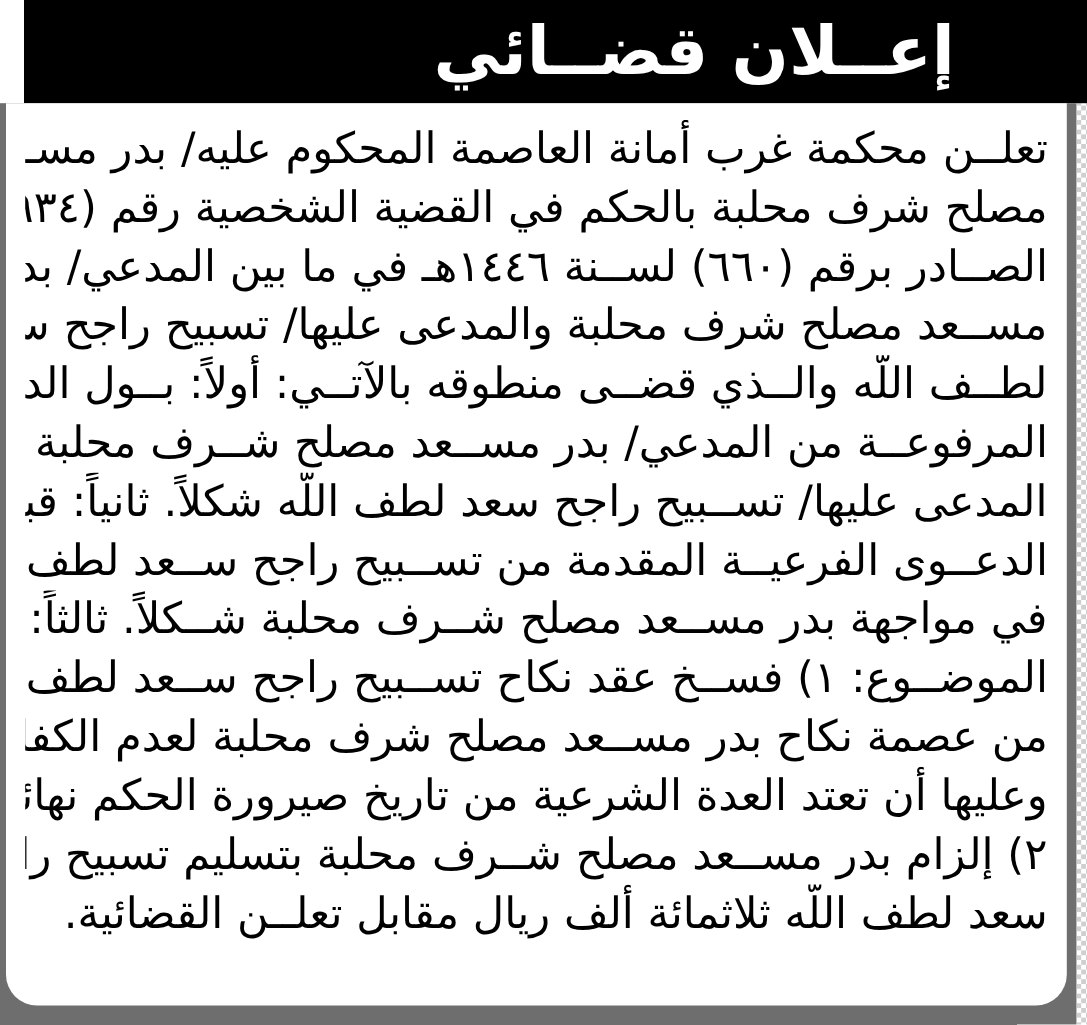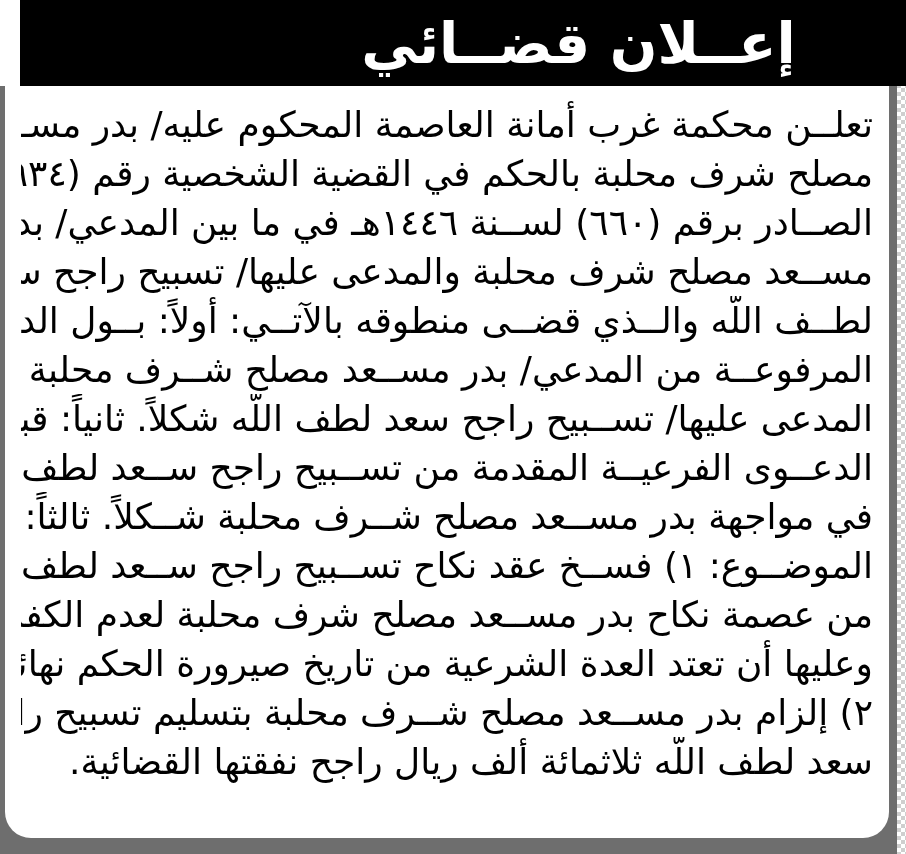--- a/index.html
+++ b/index.html
@@ -90,18 +90,18 @@
         <div class="line">مســعد مصلح شرف محلبة والمدعى عليها/ تسبيح راجح سعد</div>
         <div class="line">لطــف اللّه والــذي قضــى منطوقه بالآتــي: أولاً: بــول الدعوى</div>
         <div class="line">المرفوعــة من المدعي/ بدر مســعد مصلح شــرف محلبة ضد</div>
         <div class="line">المدعى عليها/ تســبيح راجح سعد لطف اللّه شكلاً. ثانياً: قبول</div>
         <div class="line">الدعــوى الفرعيــة المقدمة من تســبيح راجح ســعد لطف اللّه</div>
         <div class="line">في مواجهة بدر مســعد مصلح شــرف محلبة شــكلاً. ثالثاً: في</div>
         <div class="line">الموضــوع: ١) فســخ عقد نكاح تســبيح راجح ســعد لطف اللّه</div>
         <div class="line">من عصمة نكاح بدر مســعد مصلح شرف محلبة لعدم الكفاءة</div>
         <div class="line">وعليها أن تعتد العدة الشرعية من تاريخ صيرورة الحكم نهائياً.</div>
         <div class="line">٢) إلزام بدر مســعد مصلح شــرف محلبة بتسليم تسبيح راجح</div>
-        <div class="line last">سعد لطف اللّه ثلاثمائة ألف ريال راجح نفقتها القضائية.</div>
+        <div class="line last">سعد لطف اللّه ثلاثمائة ألف ريال مقابل تعلــن القضائية.</div>
       </div>
     </div>
   </div>
 
 </div>
 
 </body></html>

